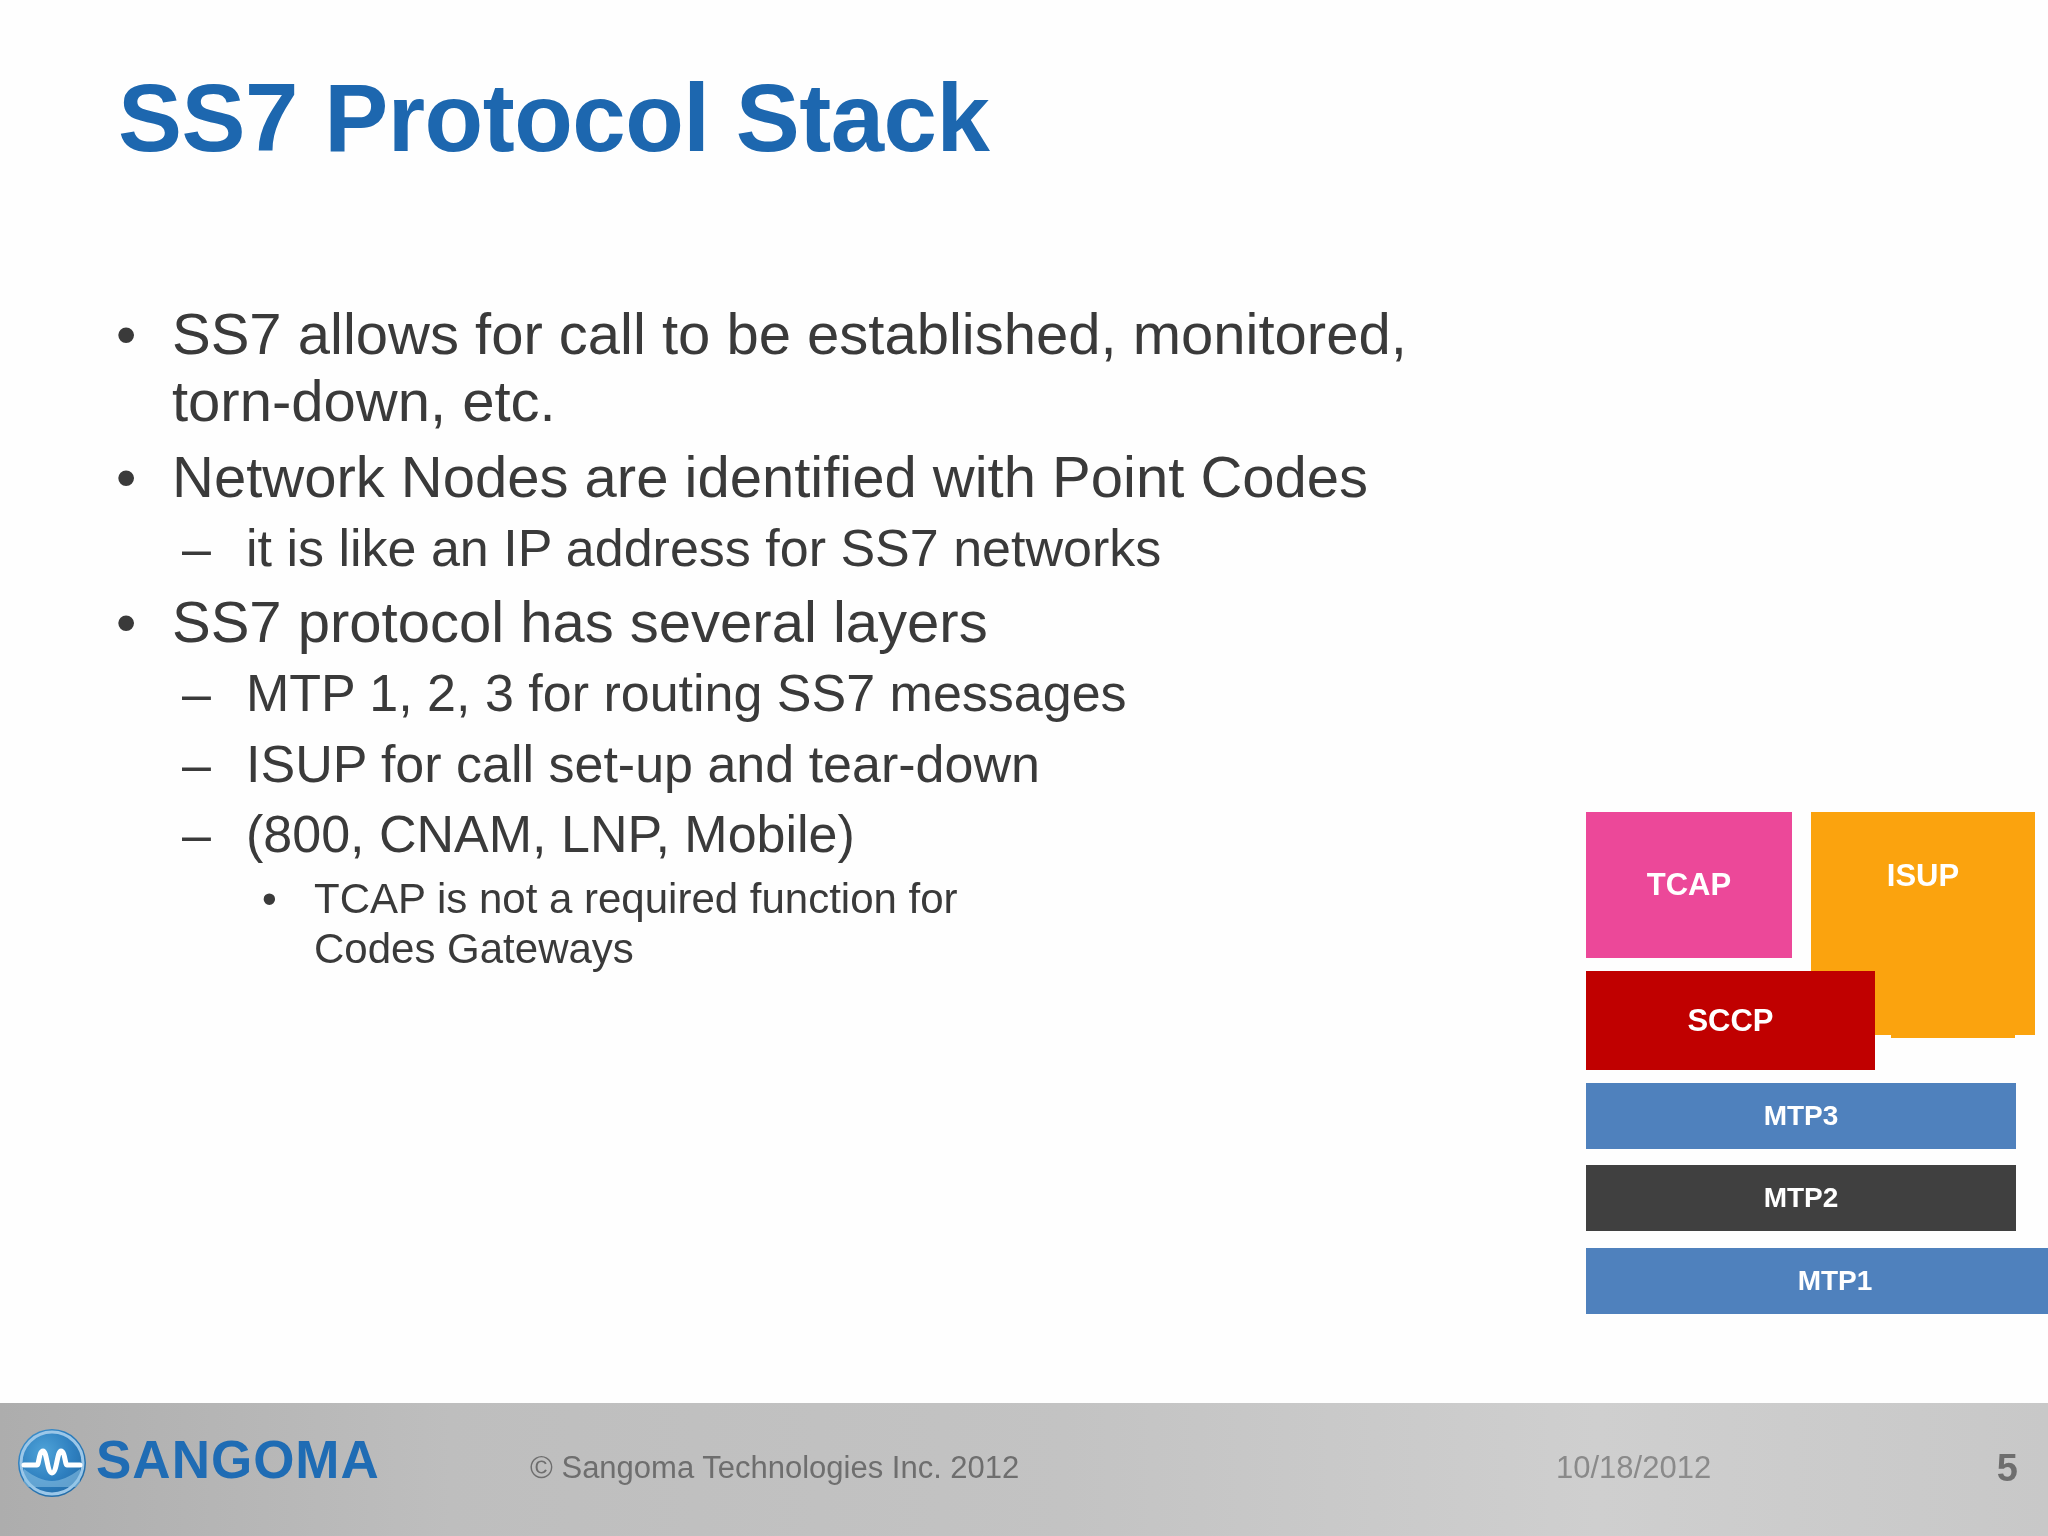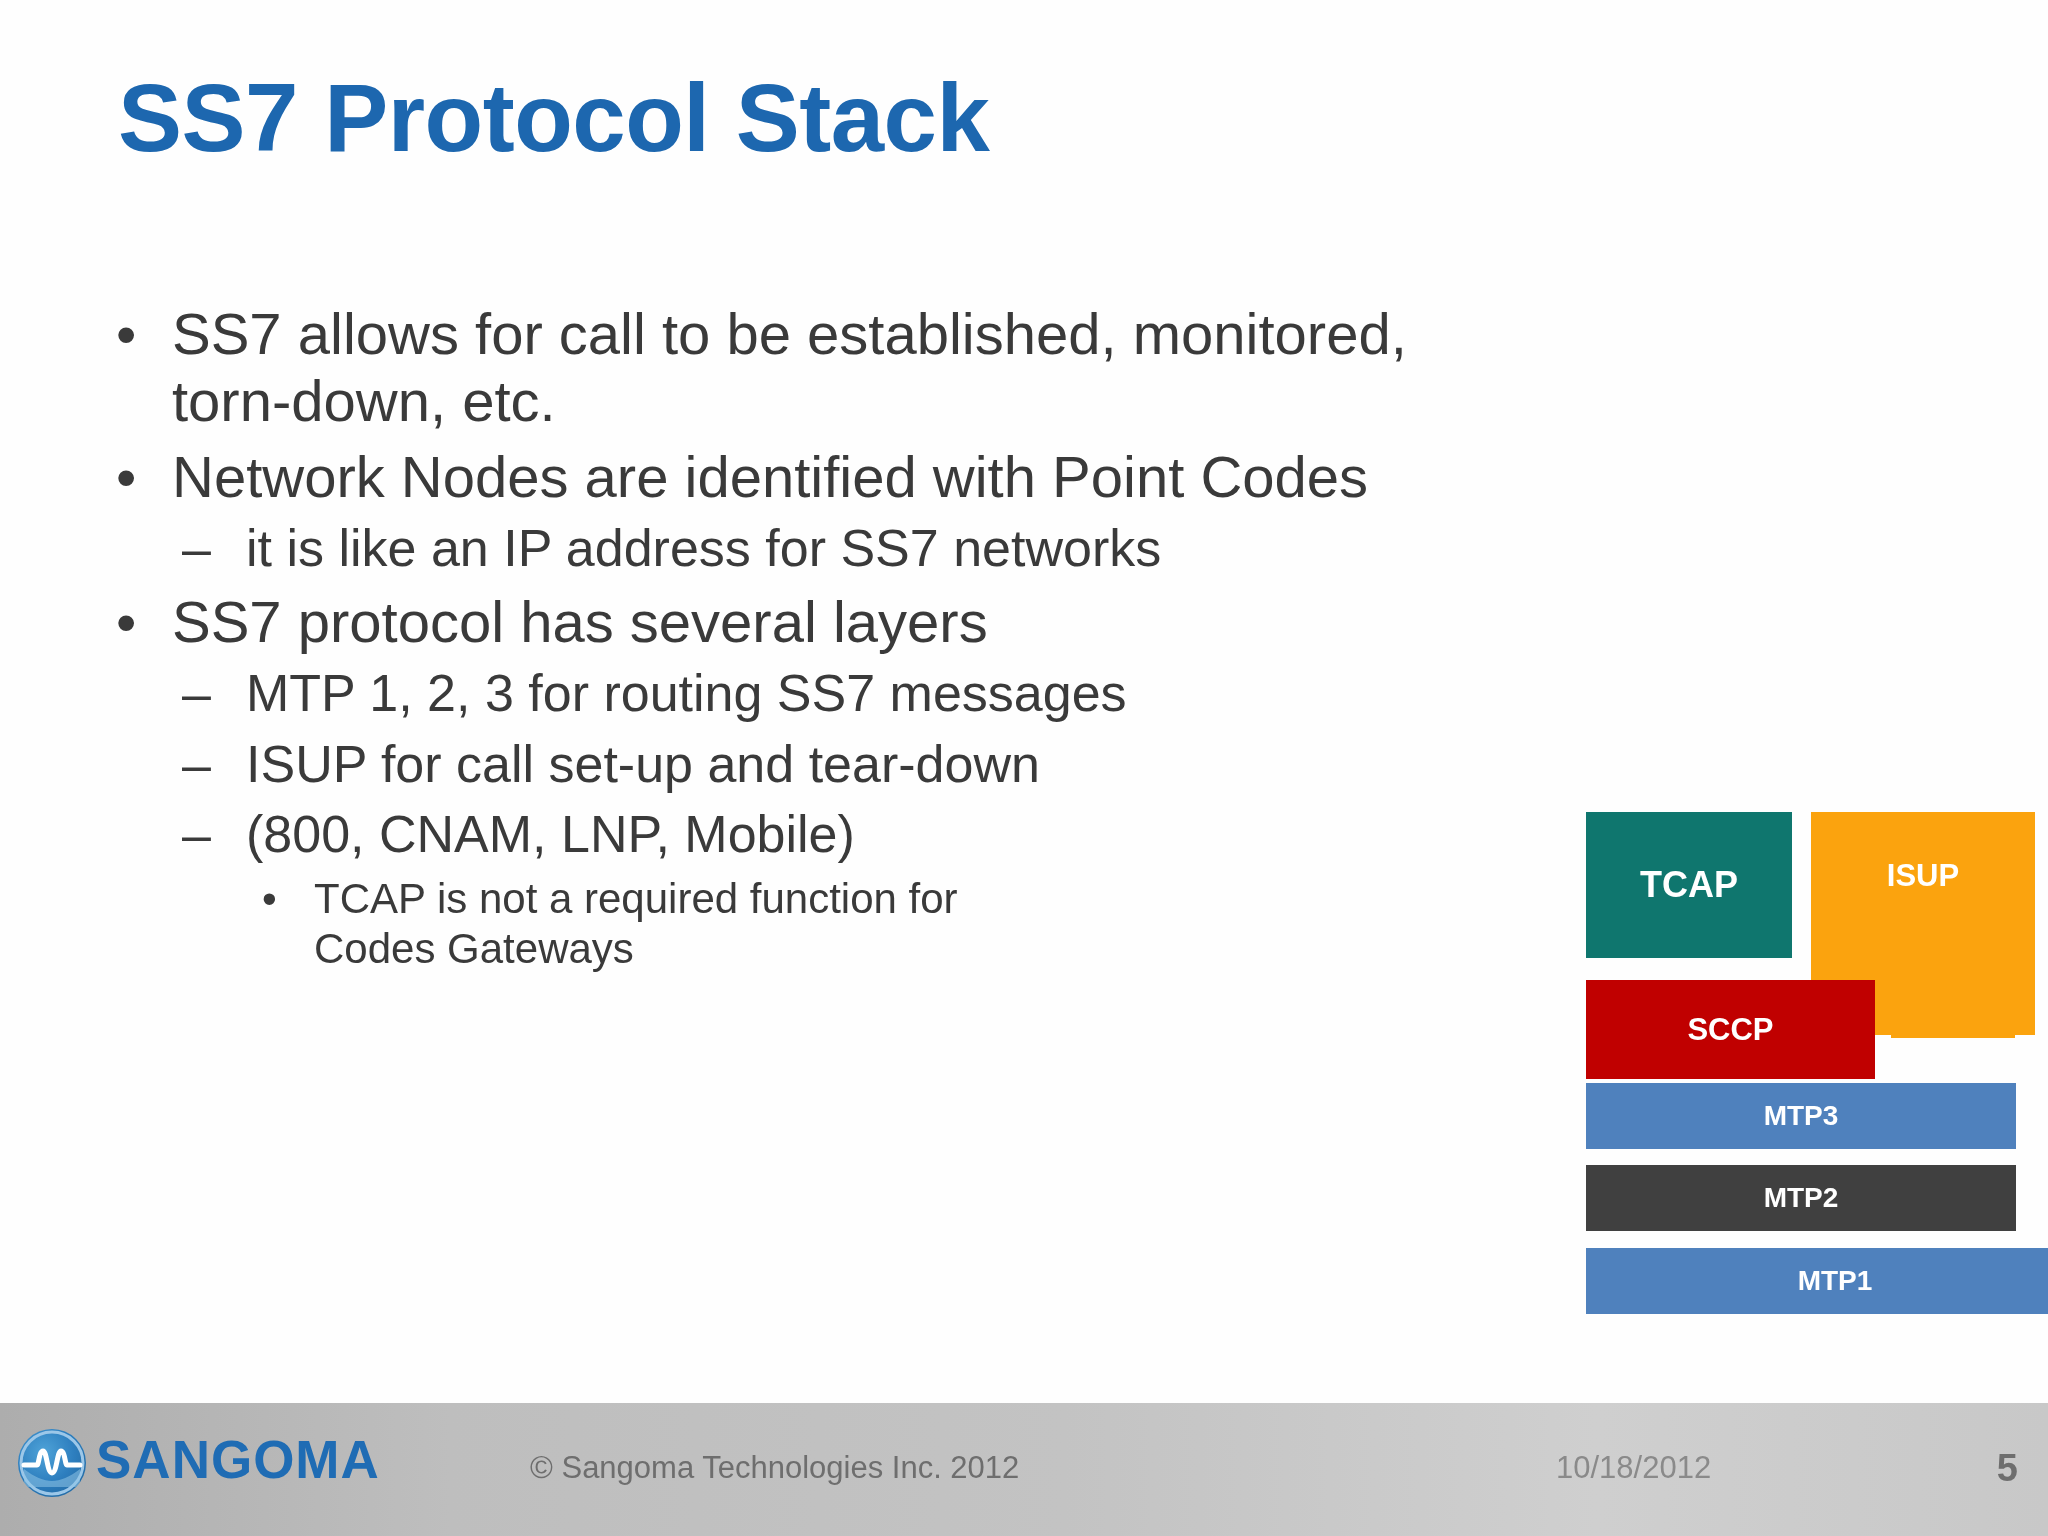--- a/index.html
+++ b/index.html
@@ -98,39 +98,39 @@
     position: absolute;
     color: #ffffff;
     font-weight: bold;
     display: flex;
     align-items: center;
     justify-content: center;
   }
   .blk-tcap {
     left: 0px;  top: 0px;
     width: 206px; height: 146px;
-    background: #0f766e;
-    font-size: 36px;
+    background: #ec4899;
+    font-size: 31px;
   }
   .blk-isup {
     left: 225px; top: 0px;
     width: 224px; height: 223px;
     background: #FBA30E;
     font-size: 31px;
     align-items: flex-start;
     padding-top: 46px;
     box-sizing: border-box;
   }
   .blk-isup-foot {
     left: 305px; top: 150px;
     width: 124px; height: 76px;
     background: #FBA30E;
   }
   .blk-sccp {
-    left: 0px; top: 168px;
+    left: 0px; top: 159px;
     width: 289px; height: 99px;
     background: #C00000;
     font-size: 31px;
   }
   .blk-mtp3 {
     left: 0px; top: 271px;
     width: 430px; height: 66px;
     background: #4F81BD;
     font-size: 28px;
   }

